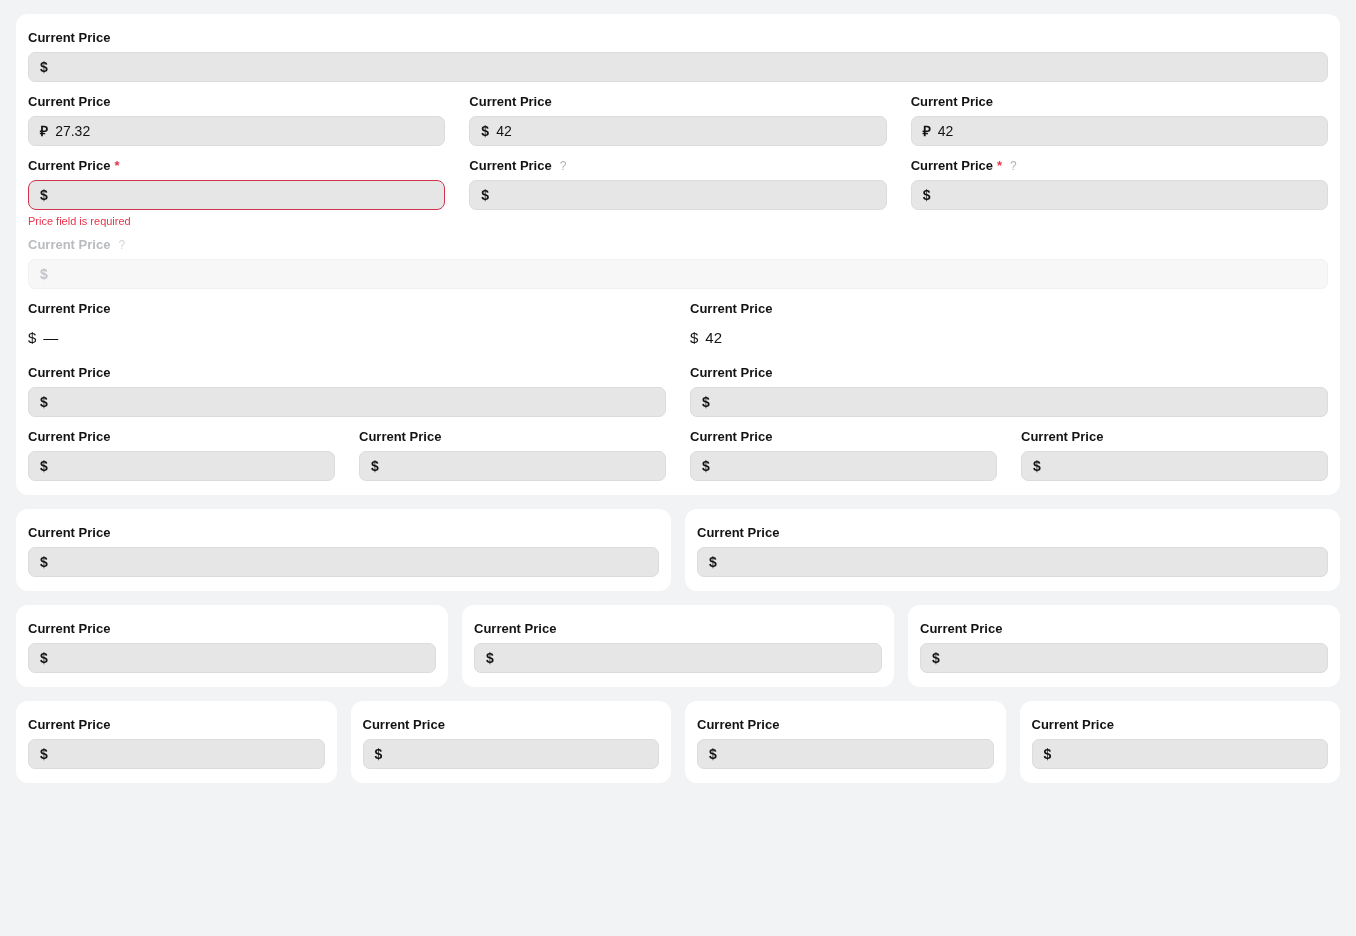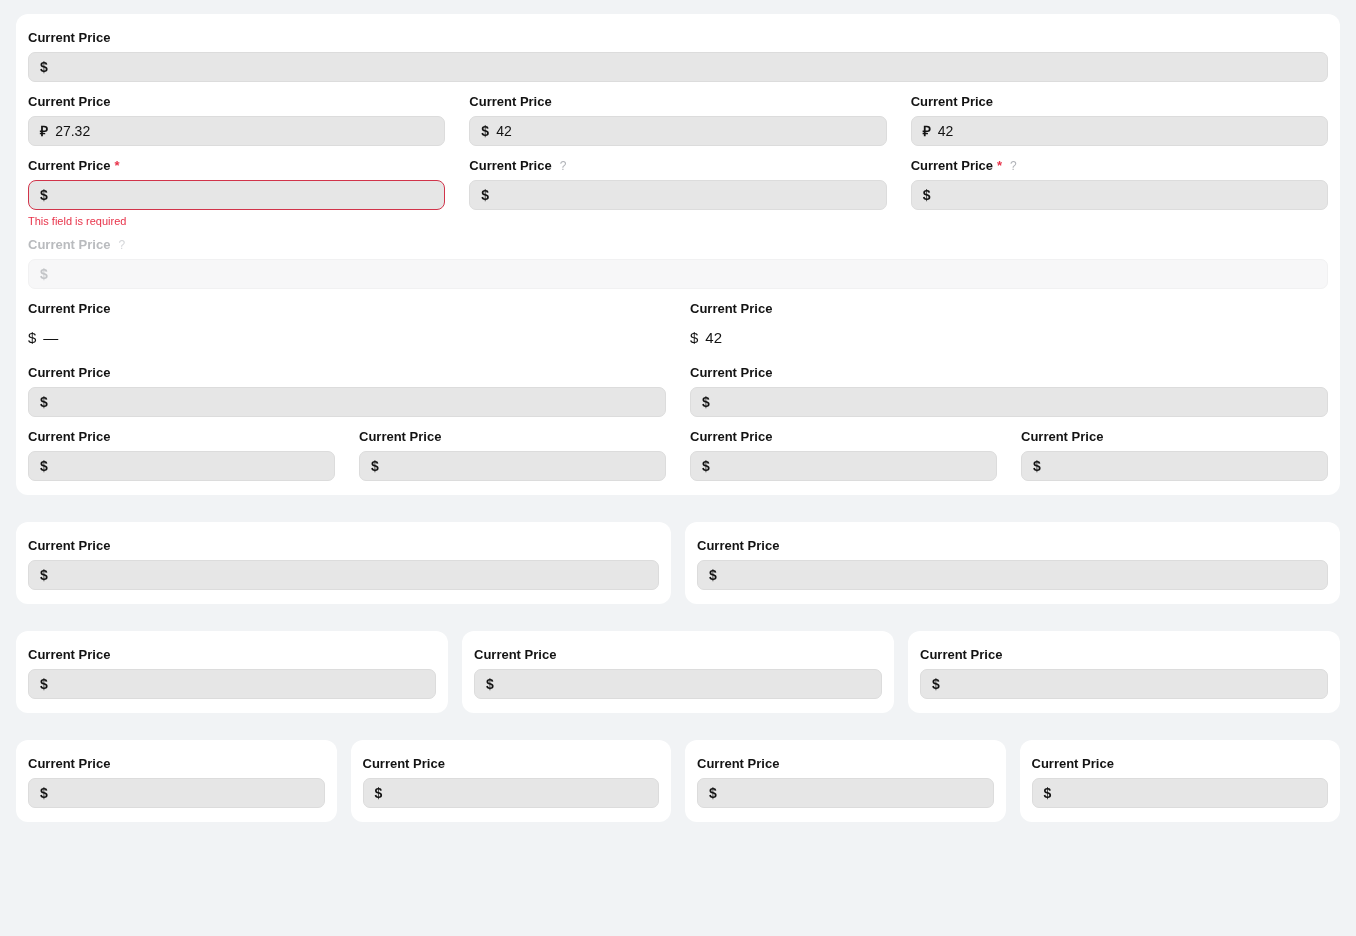--- a/index.html
+++ b/index.html
@@ -11,21 +11,21 @@
     font-family: "Liberation Sans", sans-serif;
     -webkit-font-smoothing: antialiased;
   }
 
   .page {
     width: 1356px;
     min-height: 936px;
     padding: 14px 16px;
     display: flex;
     flex-direction: column;
-    gap: 27px;
+    gap: 14px;
   }
 
   
   .card {
     background: #ffffff;
     border-radius: 12px;
     padding: 16px 12px 14px 12px;
   }
   .card-row {
     display: flex;
@@ -175,21 +175,21 @@
     <div class="grid g3">
       <div class="field tight">
         <div class="label">
           <span>Current Price</span>
           <span class="req">*</span>
         </div>
         <div class="input error">
           <span class="sym">$</span>
           <span class="val"></span>
         </div>
-        <div class="errmsg">This field is required</div>
+        <div class="errmsg">Price field is required</div>
       </div>
 
       <div class="field tight">
         <div class="label">
           <span>Current Price</span>
           <span class="help">?</span>
         </div>
         <div class="input">
           <span class="sym">$</span>
           <span class="val"></span>

